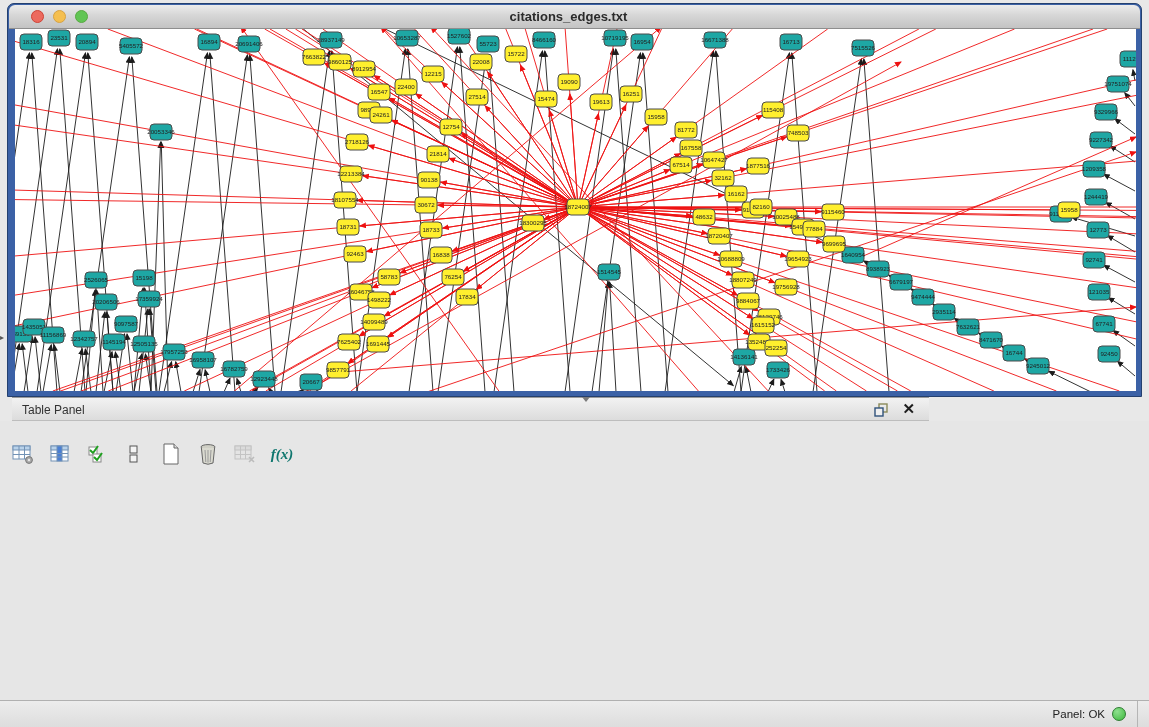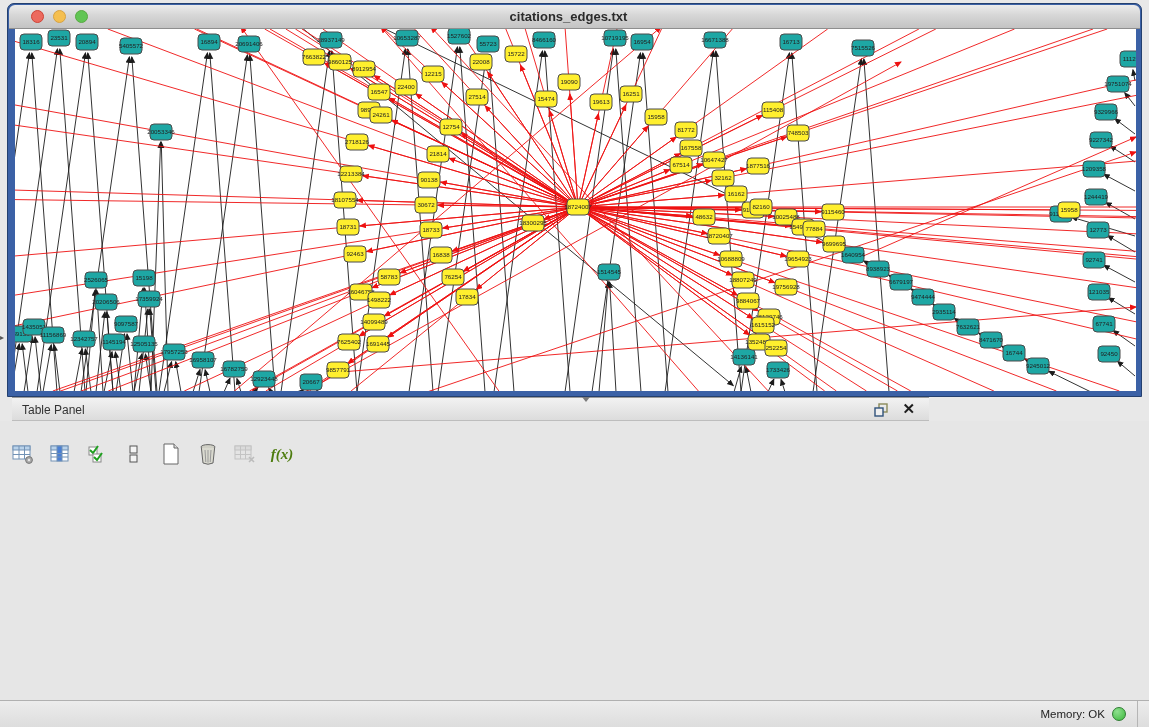--- a/index.html
+++ b/index.html
@@ -32,21 +32,21 @@
     border-left:4px solid transparent; border-right:4px solid transparent; border-top:5px solid #7a7a7a; }
   .tp-float { position:absolute; right:40px; top:5px; width:15px; height:14px; cursor:pointer; }
   .tp-close { position:absolute; right:14px; top:2px; font-size:15px; font-weight:bold; color:#1d1d1d; cursor:pointer; }
 
   .tp-body { position:absolute; left:0; top:421px; width:1149px; height:279px; background:#e6e6e6; }
 
   
   .toolbar { position:absolute; left:10px; top:17px; height:32px; display:flex; align-items:center; gap:11px; }
   .tbtn { width:26px; height:26px; display:flex; align-items:center; justify-content:center; cursor:pointer; }
   .tbtn.disabled { opacity:.45; cursor:default; }
-  .fx { font-family:"Liberation Serif", serif; font-style:italic; font-weight:bold; font-size:15px; color:#4d7c0f; }
+  .fx { font-family:"Liberation Serif", serif; font-style:italic; font-weight:bold; font-size:15px; color:#0f766e; }
 
   
   .statusbar { position:absolute; left:0; top:700px; width:1149px; height:27px;
     background:linear-gradient(#ececec,#dddddd); border-top:1px solid #b0b0b0; }
   .mem-label { position:absolute; right:44px; top:7px; font-size:11.5px; color:#222; }
   .mem-dot { position:absolute; right:23px; top:6px; width:14px; height:14px; border-radius:50%;
     background:radial-gradient(circle at 35% 30%, #8fe08f, #3cb93c); border:1px solid #2e7d32; cursor:pointer; }
   .status-div { position:absolute; right:11px; top:0; height:100%; border-left:1px solid #b5b5b5; }
 </style>
 </head>
@@ -871,16 +871,16 @@
         </svg>
     </div>
     <div class="tbtn">
       <span class="fx">f(x)</span>
     </div>
   </div>
 
 </div>
 
 <div class="statusbar">
-  <span class="mem-label">Memory: OK</span>
+  <span class="mem-label">Panel: OK</span>
   <div class="mem-dot"></div>
   <div class="status-div"></div>
 </div>
 
 </body></html>

